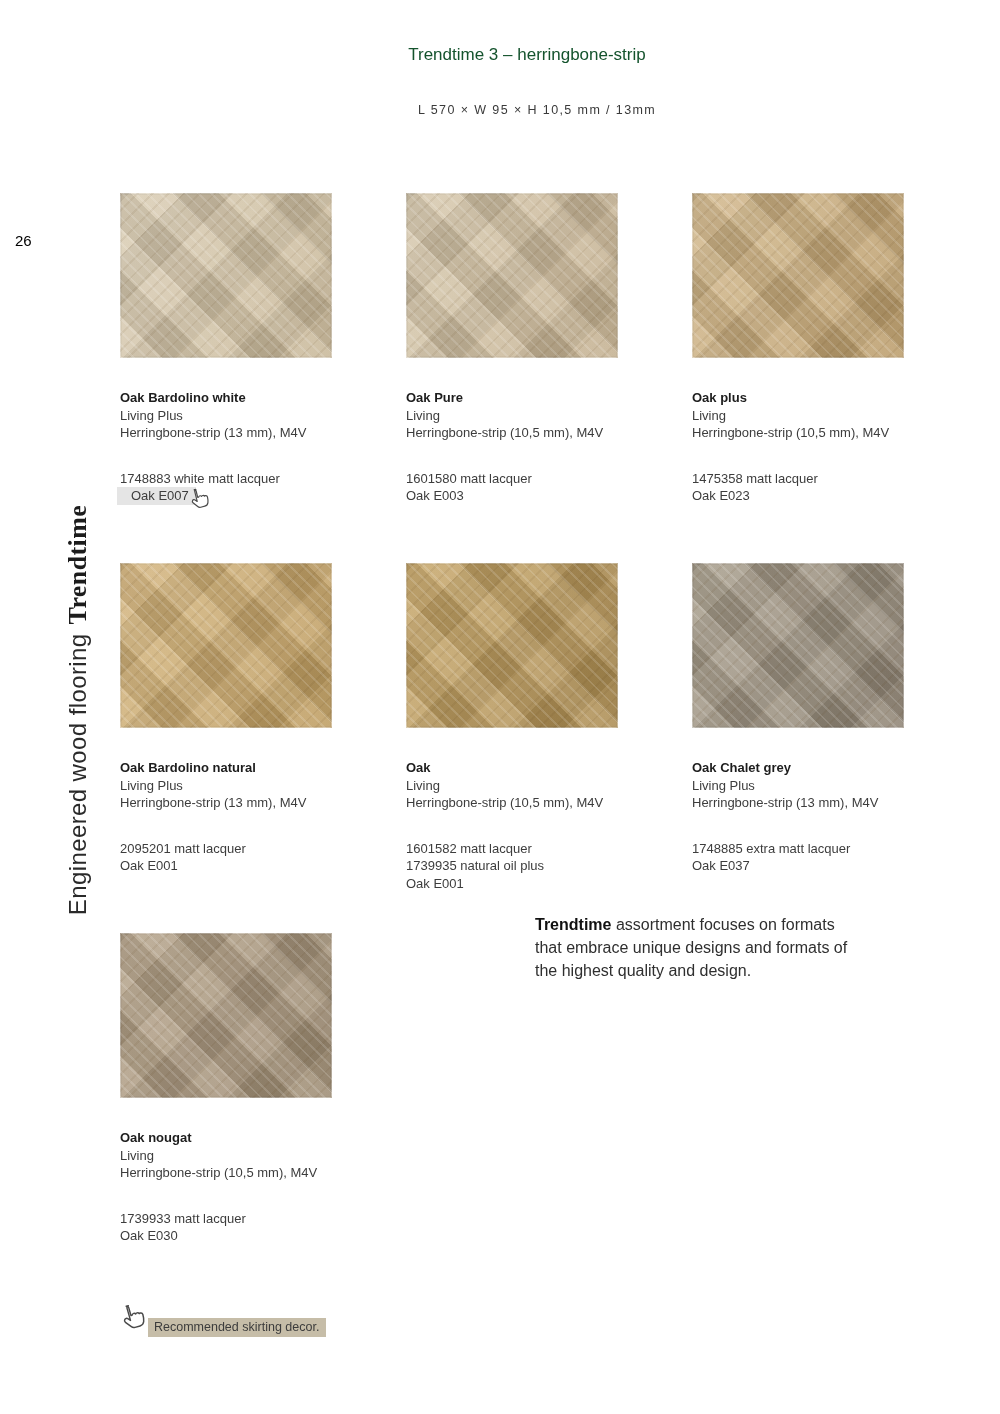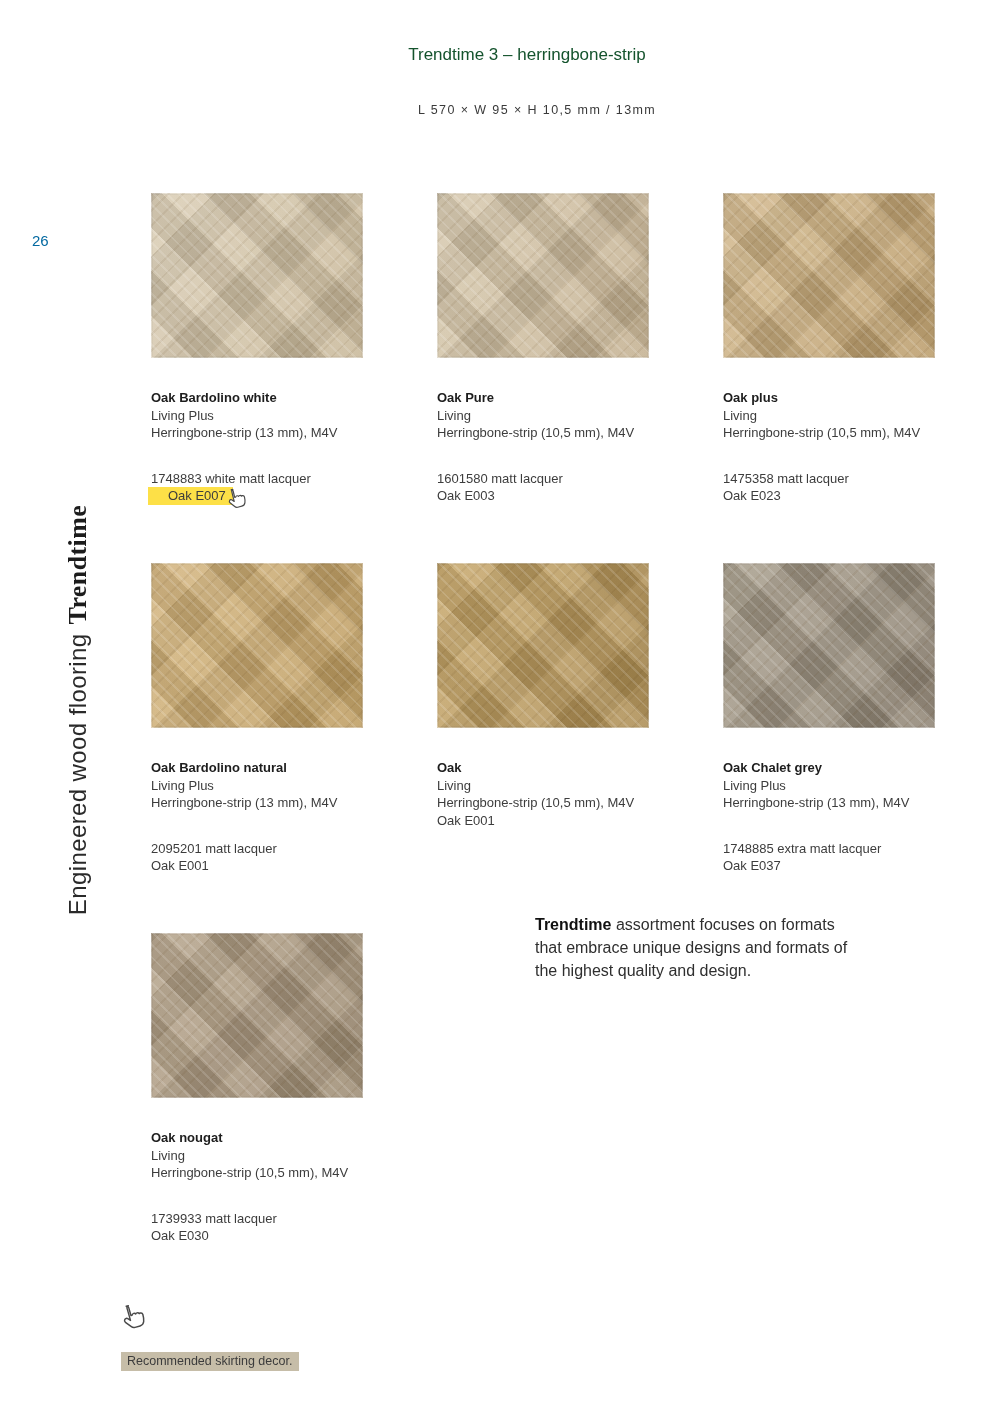--- a/index.html
+++ b/index.html
@@ -1,51 +1,51 @@
 <!DOCTYPE html>
 <html><head>
 <meta charset="utf-8">
 <style>
   html,body{margin:0;padding:0;background:#fff;}
   .page{position:relative;width:1000px;height:1414px;background:#ffffff;overflow:hidden;
         font-family:"Liberation Sans",sans-serif;color:#3d3d3d;}
 
-  .page-number{position:absolute;left:32px;top:232px;font-size:15px;color:#0369a1;}
+  .page-number{position:absolute;left:15px;top:232px;font-size:15px;color:#000000;}
 
   .vertical-label{position:absolute;left:78px;top:710px;white-space:nowrap;
         transform:translate(-50%,-50%) rotate(-90deg);font-size:24px;color:#2a2a2a;letter-spacing:.4px;}
   .vertical-label .brand{font-family:"Liberation Serif",serif;font-weight:700;font-size:26px;margin-left:9px;color:#1c1c1c;}
 
   .title{position:absolute;left:527px;top:45px;transform:translateX(-50%);font-size:17px;color:#14532d;}
   .dims{position:absolute;left:418px;top:103px;font-size:12.5px;letter-spacing:1.4px;color:#3a3a3a;}
 
-  .grid{position:absolute;left:151px;top:193px;display:grid;
+  .grid{position:absolute;left:120px;top:193px;display:grid;
         grid-template-columns:212px 212px 212px;column-gap:74px;grid-auto-rows:370px;}
 
   .card{width:212px;}
   .swatch{width:212px;height:165px;position:relative;overflow:hidden;
         box-shadow:inset 0 0 0 1px rgba(255,255,255,.35), inset 0 0 0 2px rgba(0,0,0,.04);}
   .swatch::before{content:"";position:absolute;inset:0;
     background:
       repeating-linear-gradient(45deg, rgba(255,255,255,.14) 0 2px, rgba(255,255,255,0) 2px 9px),
       repeating-linear-gradient(-45deg, rgba(92,62,22,.08) 0 2px, rgba(0,0,0,0) 2px 11px),
       repeating-linear-gradient(45deg, rgba(255,255,255,.10) 0 30px, rgba(0,0,0,.07) 30px 62px),
       repeating-linear-gradient(-45deg, rgba(255,255,255,.06) 0 38px, rgba(0,0,0,.06) 38px 74px);}
 
   .card-text{margin-top:31px;font-size:13px;line-height:17.5px;color:#3d3d3d;}
   .name{font-weight:700;color:#1d1d1d;}
   .articles{margin-top:28px;}
   .decor-line{position:relative;display:inline-block;margin-top:0;}
-  .decor.hl{background:#fde047;padding:1px 7px 2px 20px;margin-left:-3px;}
+  .decor.hl{background:#e5e5e5;padding:1px 7px 2px 14px;margin-left:-3px;}
   .decor-cursor{position:absolute;left:100%;top:0;margin-left:-8px;transform:rotate(-14deg);}
 
   .note{position:absolute;left:535px;top:913px;width:322px;font-size:16px;line-height:23px;color:#2f2f2f;}
   .note b{color:#111;}
 
-  .footer-link{position:absolute;left:119px;top:1303px;display:flex;align-items:flex-start;cursor:pointer;flex-direction:column;}
+  .footer-link{position:absolute;left:119px;top:1303px;display:flex;align-items:flex-start;cursor:pointer;}
   .footer-link .hand{transform:rotate(-16deg);}
   .footer-label{margin-top:15px;margin-left:2px;background:#c6bda8;color:#3c3c3c;
         font-size:12.5px;padding:2px 7px 3px 6px;}
 </style>
 </head>
 <body>
 
 <div class="page">
 
   <div class="page-number">26</div>
@@ -124,20 +124,24 @@
       </div>
     </div>
   </div>
 
   <div class="card">
     <div class="swatch" style="background: linear-gradient(115deg, rgb(199, 167, 106), rgb(170, 138, 79));"></div>
     <div class="card-text">
       <div class="name">Oak</div>
       <div class="range">Living</div>
       <div class="format">Herringbone-strip (10,5 mm), M4V</div>
+      <div class="articles">
+            <div>1601582 matt lacquer</div>
+            <div>1739935 natural oil plus</div>
+          </div>
       <div class="decor-line">
         <span class="decor">Oak E001</span>
         
       </div>
     </div>
   </div>
 
   <div class="card">
     <div class="swatch" style="background: linear-gradient(115deg, rgb(167, 157, 139), rgb(140, 129, 113));"></div>
     <div class="card-text">

